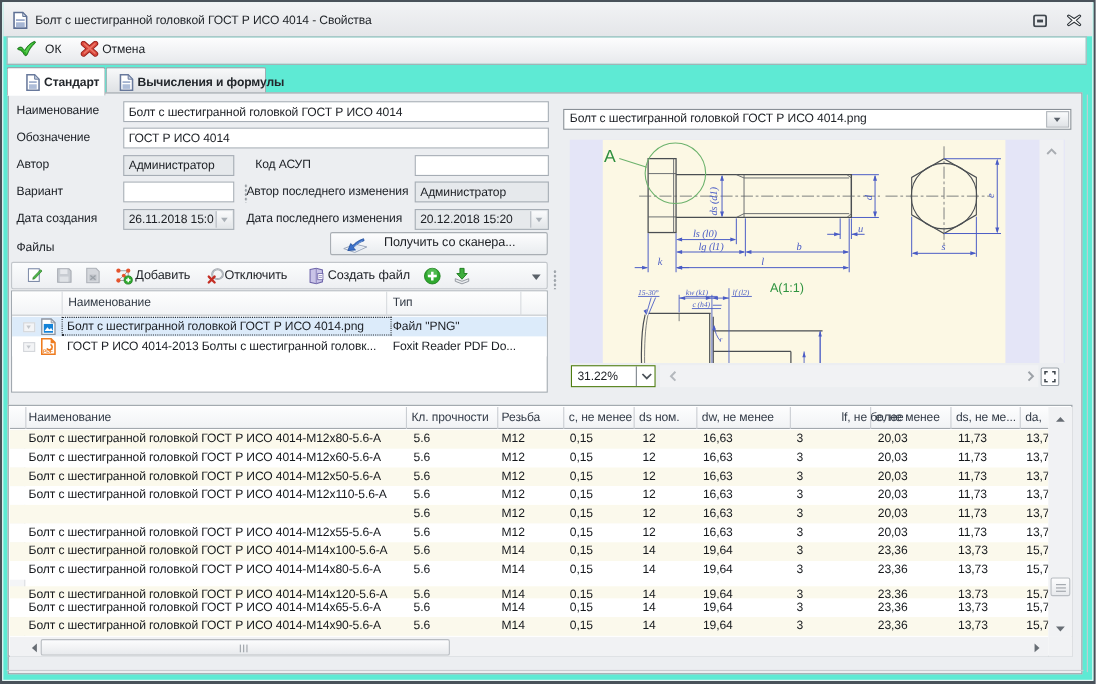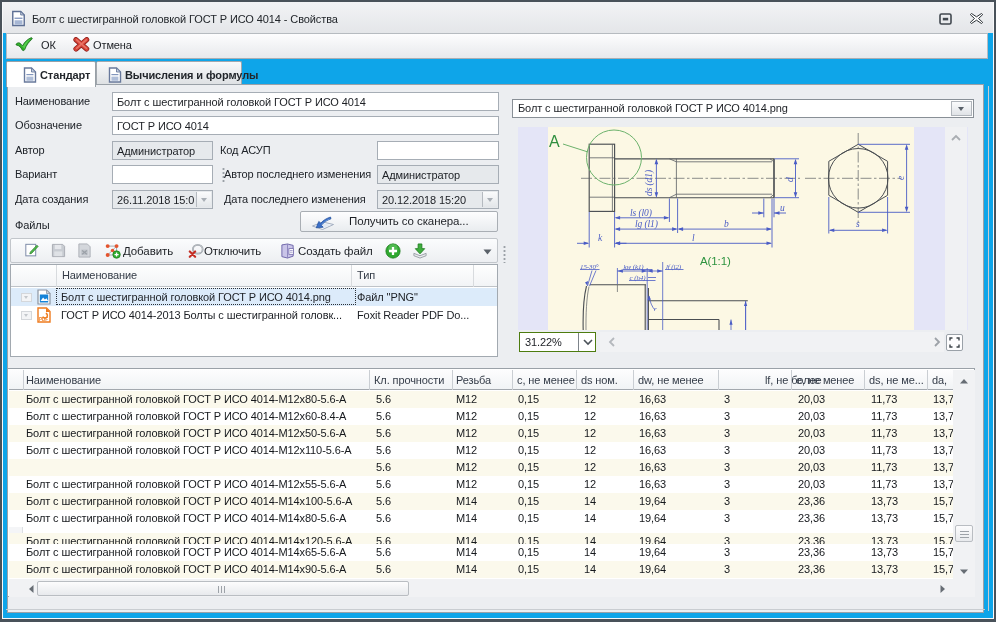--- a/index.html
+++ b/index.html
@@ -1,19 +1,19 @@
 <!DOCTYPE html>
 <html><head>
 <meta charset="utf-8">
 <style>
 * { margin:0; padding:0; box-sizing:border-box; }
 html,body { width:996px; height:622px; overflow:hidden; }
 body { font-family:"Liberation Sans", sans-serif; font-size:11px; color:#1c1f24; letter-spacing:-0.1px; }
 #win { position:absolute; left:0; top:0; width:996px; height:622px; background:#49525a; }
-#inner { position:absolute; left:2px; top:2px; width:992px; height:617px; background:#0ea5e9; }
+#inner { position:absolute; left:2px; top:2px; width:992px; height:617px; background:#5eead4; }
 #inner:before { content:""; position:absolute; left:0; top:0; right:0; bottom:0; border:1px solid #f8f9fa; pointer-events:none; }
 .abs { position:absolute; }
 
 #titlebar { position:absolute; left:1px; top:0px; width:990px; height:31px;
   background:linear-gradient(#f2f3f5, #e4e6e9); }
 #title { position:absolute; left:29px; top:11px; font-size:11px; color:#22262b; }
 
 #toolbar { position:absolute; left:4px; top:31px; width:982px; height:26px;
   background:linear-gradient(#fdfdfe, #e7e9ec); border:1px solid #b6bbc0; border-bottom:1px solid #a9aeb3; }
 
@@ -106,21 +106,21 @@
   </div>
 
   <div id="page">
 
     <label class="f" style="left:7px;top:10px">Наименование</label>
     <div class="input" style="left:104px;top:7px;width:387px">Болт с шестигранной головкой ГОСТ Р ИСО 4014</div>
     <label class="f" style="left:7px;top:34px">Обозначение</label>
     <div class="input" style="left:104px;top:31px;width:387px">ГОСТ Р ИСО 4014</div>
     <label class="f" style="left:7px;top:59px">Автор</label>
     <div class="input ro" style="left:104px;top:56px;width:101px">Администратор</div>
-    <label class="f" style="left:212px;top:59px">Код АСУП</label>
+    <label class="f" style="left:224px;top:59px">Код АСУП</label>
     <div class="input" style="left:369px;top:56px;width:122px"></div>
     <label class="f" style="left:7px;top:83px">Вариант</label>
     <div class="input" style="left:104px;top:80px;width:101px"></div>
     <div class="abs" style="left:214px;top:82px;width:3px;height:17px;background-image:radial-gradient(circle, #9aa0a6 1px, transparent 1.2px);background-size:3px 4px">&nbsp;</div>
     <label class="f" style="left:216px;top:83px">Автор последнего изменения</label>
     <div class="input ro" style="left:369px;top:80px;width:122px">Администратор</div>
     <label class="f" style="left:7px;top:108px">Дата создания</label>
     <div class="input ro" style="left:104px;top:105px;width:101px">26.11.2018 15:0<span class="ddbtn"></span></div>
     <label class="f" style="left:216px;top:108px">Дата последнего изменения</label>
     <div class="input ro" style="left:369px;top:105px;width:122px">20.12.2018 15:20<span class="ddbtn"></span></div>
@@ -417,21 +417,21 @@
             <div class="n2">М12</div>
             <div class="n3">0,15</div>
             <div class="n4">12</div>
             <div class="n5">16,63</div>
             <div class="n6">3</div>
             <div class="n7">20,03</div>
             <div class="n8">11,73</div>
             <div class="n9">13,7</div>
           </div>
       <div class="gr ev" style="top:17px">
-            <div class="n0">Болт с шестигранной головкой ГОСТ Р ИСО 4014-М12x60-8.4-А</div>
+            <div class="n0">Болт с шестигранной головкой ГОСТ Р ИСО 4014-М12x60-5.6-А</div>
             <div class="n1">5.6</div>
             <div class="n2">М12</div>
             <div class="n3">0,15</div>
             <div class="n4">12</div>
             <div class="n5">16,63</div>
             <div class="n6">3</div>
             <div class="n7">20,03</div>
             <div class="n8">11,73</div>
             <div class="n9">13,7</div>
           </div>

